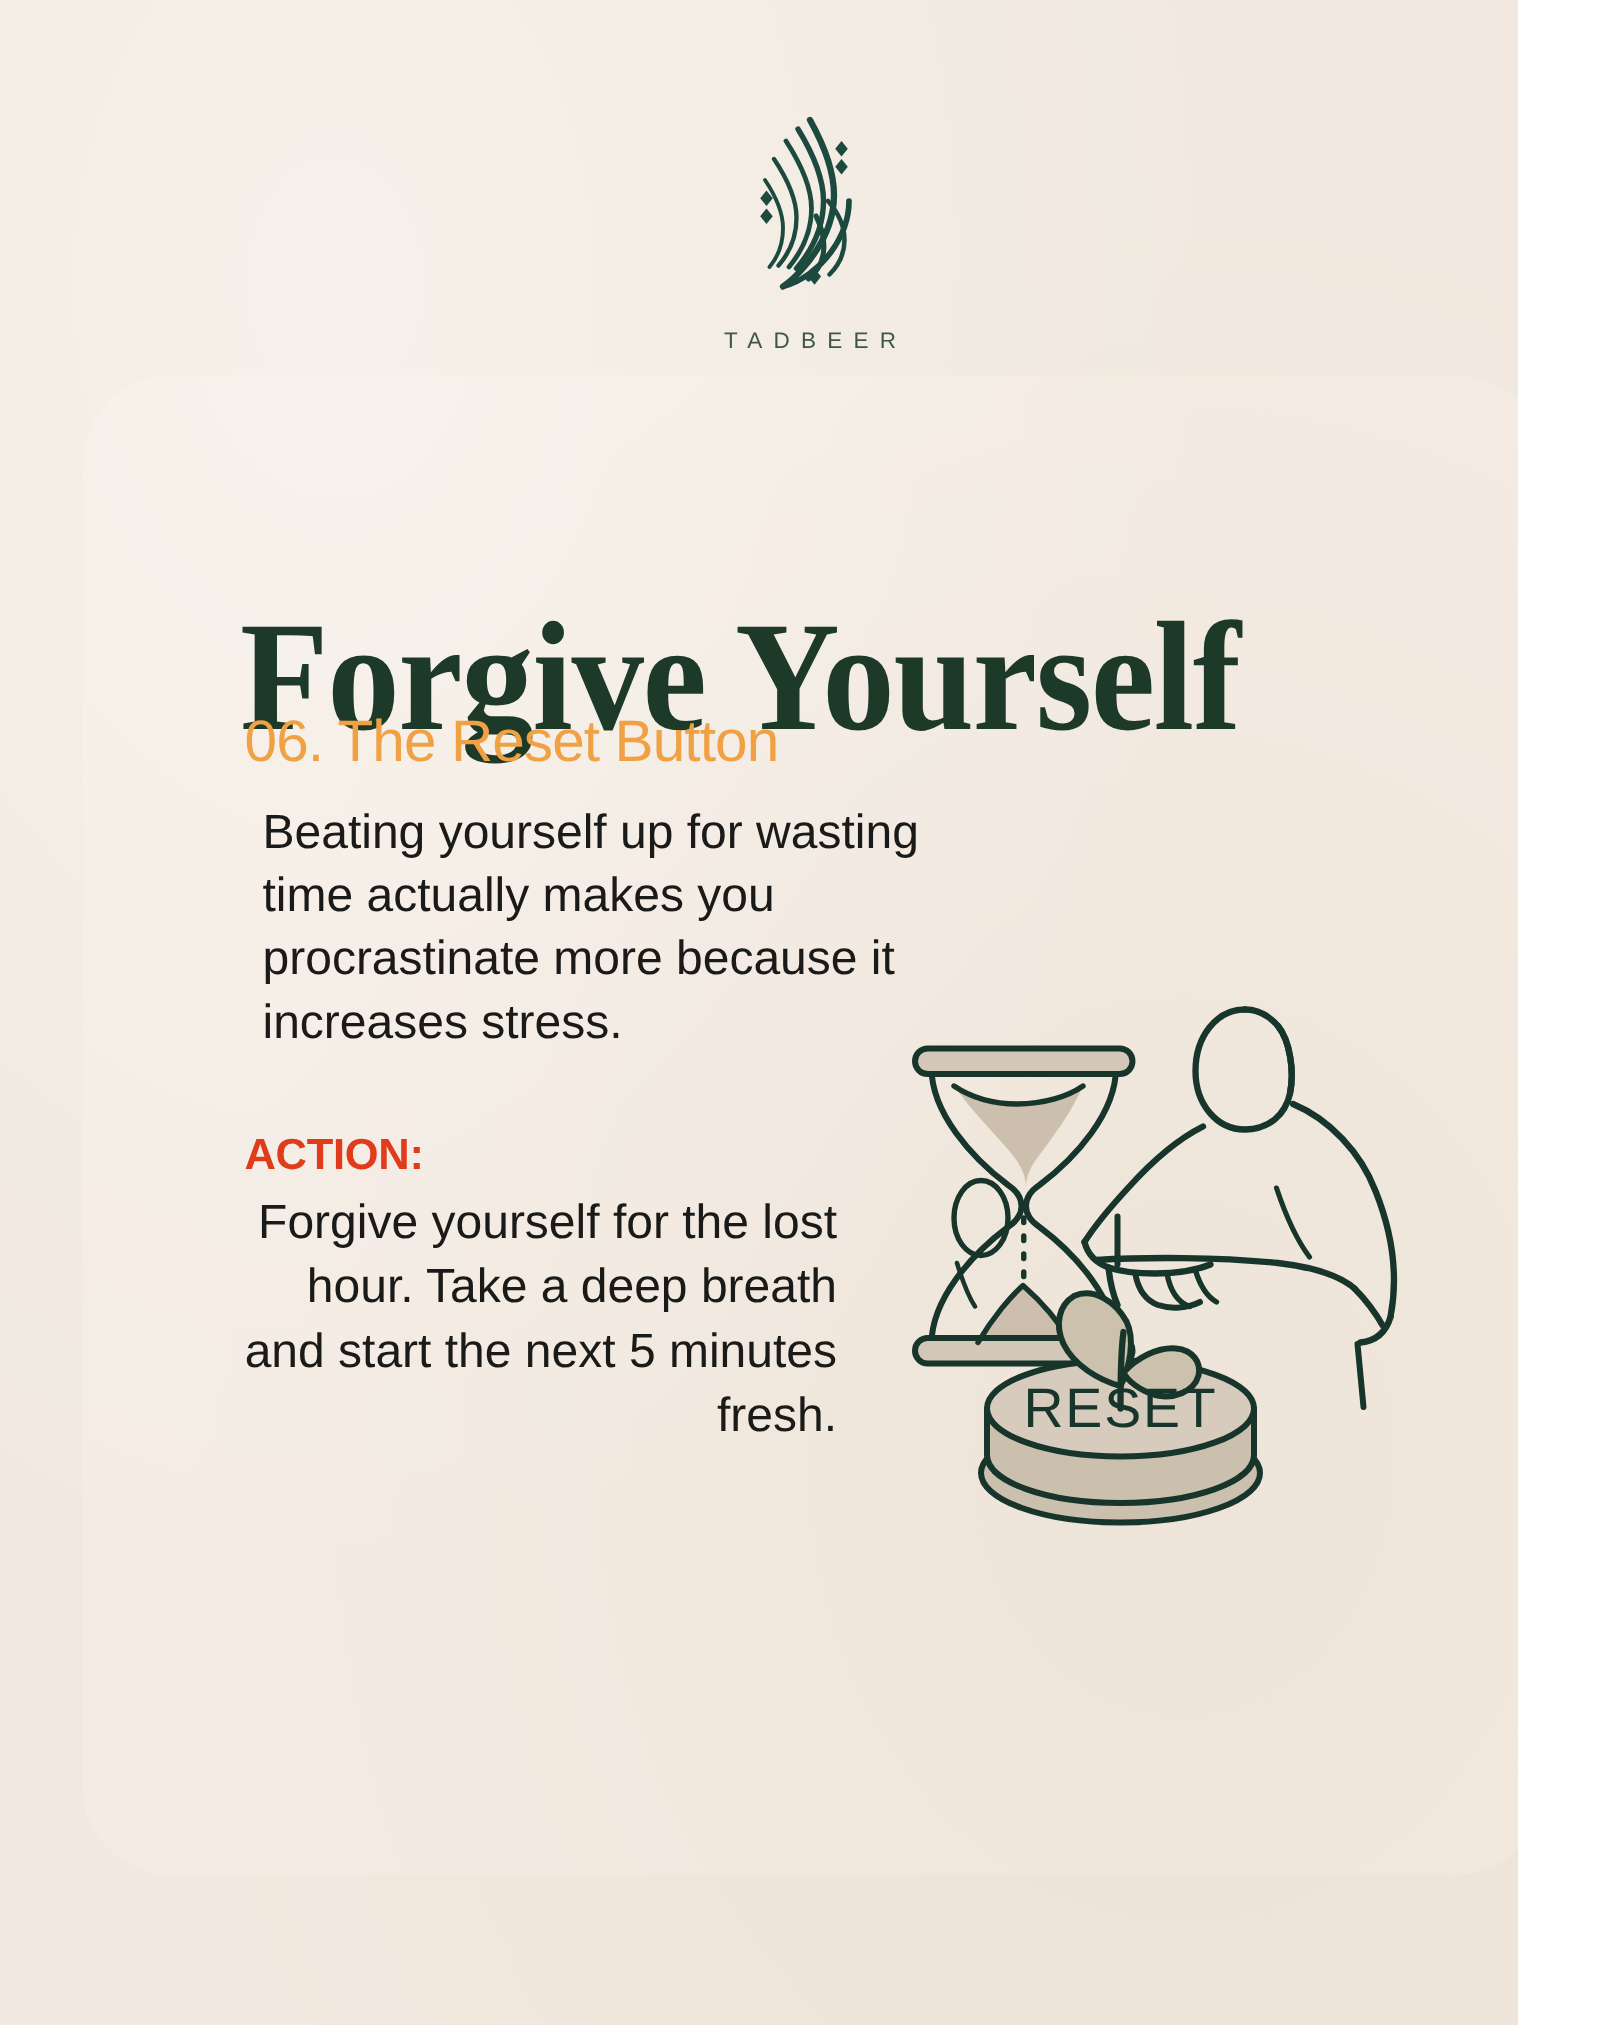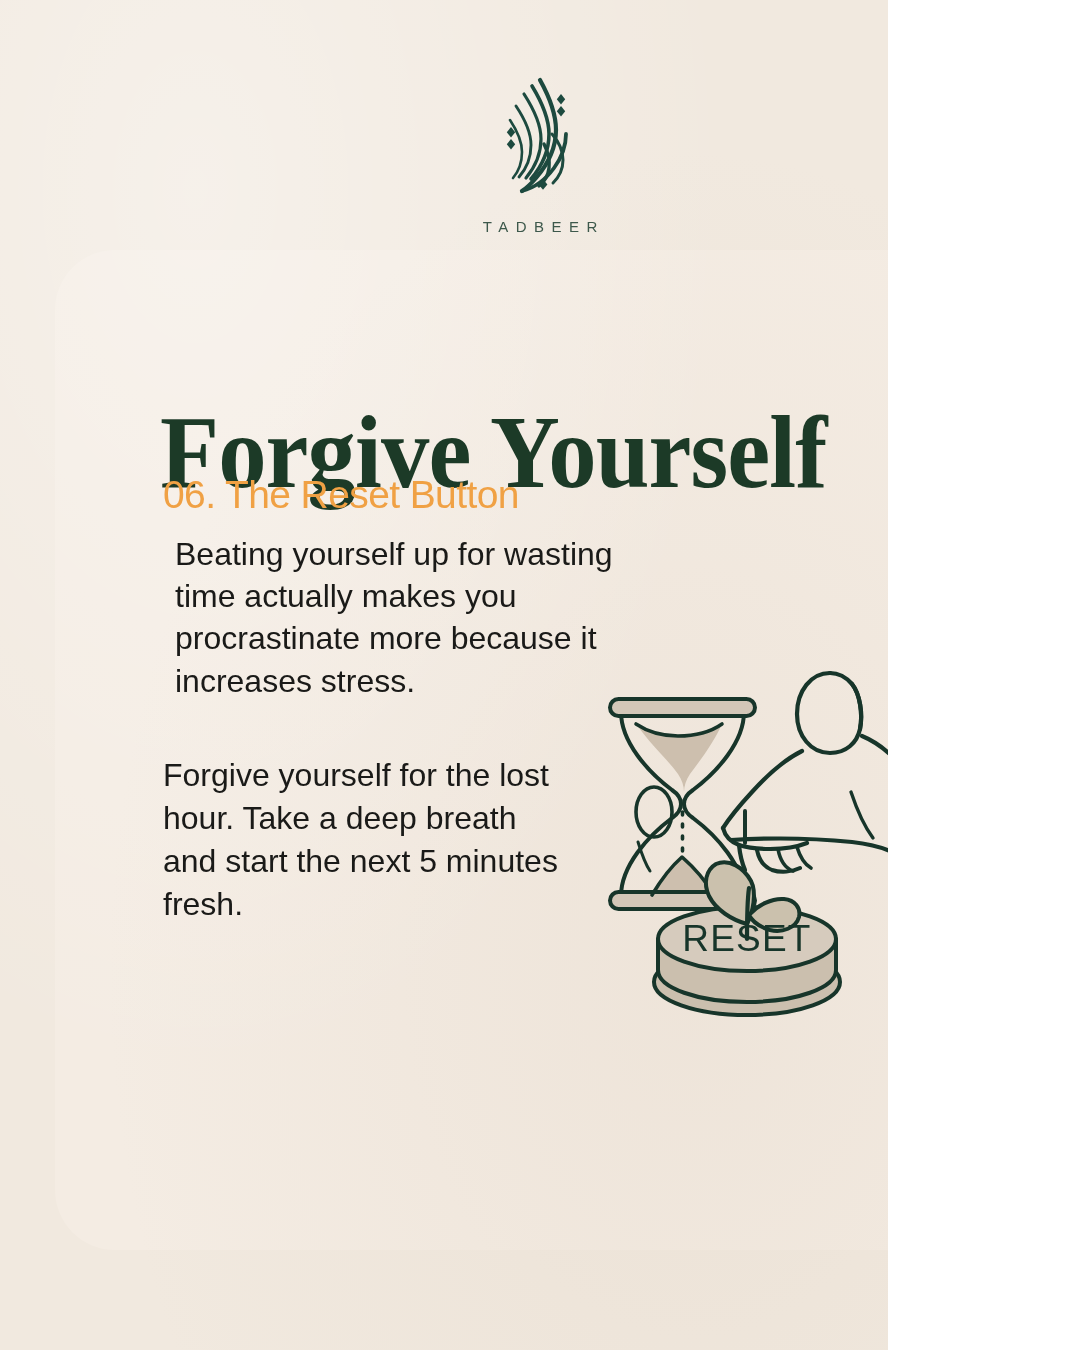--- a/index.html
+++ b/index.html
@@ -2,21 +2,21 @@
 <html><head>
 <meta charset="utf-8">
 <style>
   html, body {
     margin: 0;
     padding: 0;
     background: #ffffff;
   }
   #canvas {
     position: relative;
-    width: 888px;
+    width: 1012px;
     height: 1350px;
     background: #f1e9df;
     overflow: hidden;
     font-family: "Liberation Sans", sans-serif;
   }
   
   #inner-panel {
     position: absolute;
     left: 55px;
     top: 250px;
@@ -103,20 +103,21 @@
     color: #e03c1b;
     letter-spacing: -0.2px;
     margin: 0 0 6px 0;
   }
   #action-text {
     font-size: 32px;
     line-height: 1.35;
     color: #1a1a18;
     margin: 0;
     width: 395px;
+    text-align: right;
   }
 
   
   #illustration {
     position: absolute;
     left: 592px;
     top: 652px;
     width: 380px;
     height: 380px;
   }
@@ -158,20 +159,21 @@
 
   <h1 id="headline">Forgive Yourself</h1>
 
   <div id="content-column">
 
     <h2 id="section-number-title">06. The Reset Button</h2>
 
     <p id="body-paragraph">Beating yourself up for wasting time actually makes you procrastinate more because it increases stress.</p>
 
     <div id="action-block">
+      <p id="action-label">ACTION:</p>
       <p id="action-text">Forgive yourself for the lost hour. Take a deep breath and start the next 5 minutes fresh.</p>
     </div>
   </div>
 
   <div id="illustration">
     <svg width="380" height="380" viewBox="0 0 380 380" xmlns="http://www.w3.org/2000/svg">
       <g fill="none" stroke="#17352a" stroke-width="4" stroke-linecap="round" stroke-linejoin="round">
 
         <g>
 

